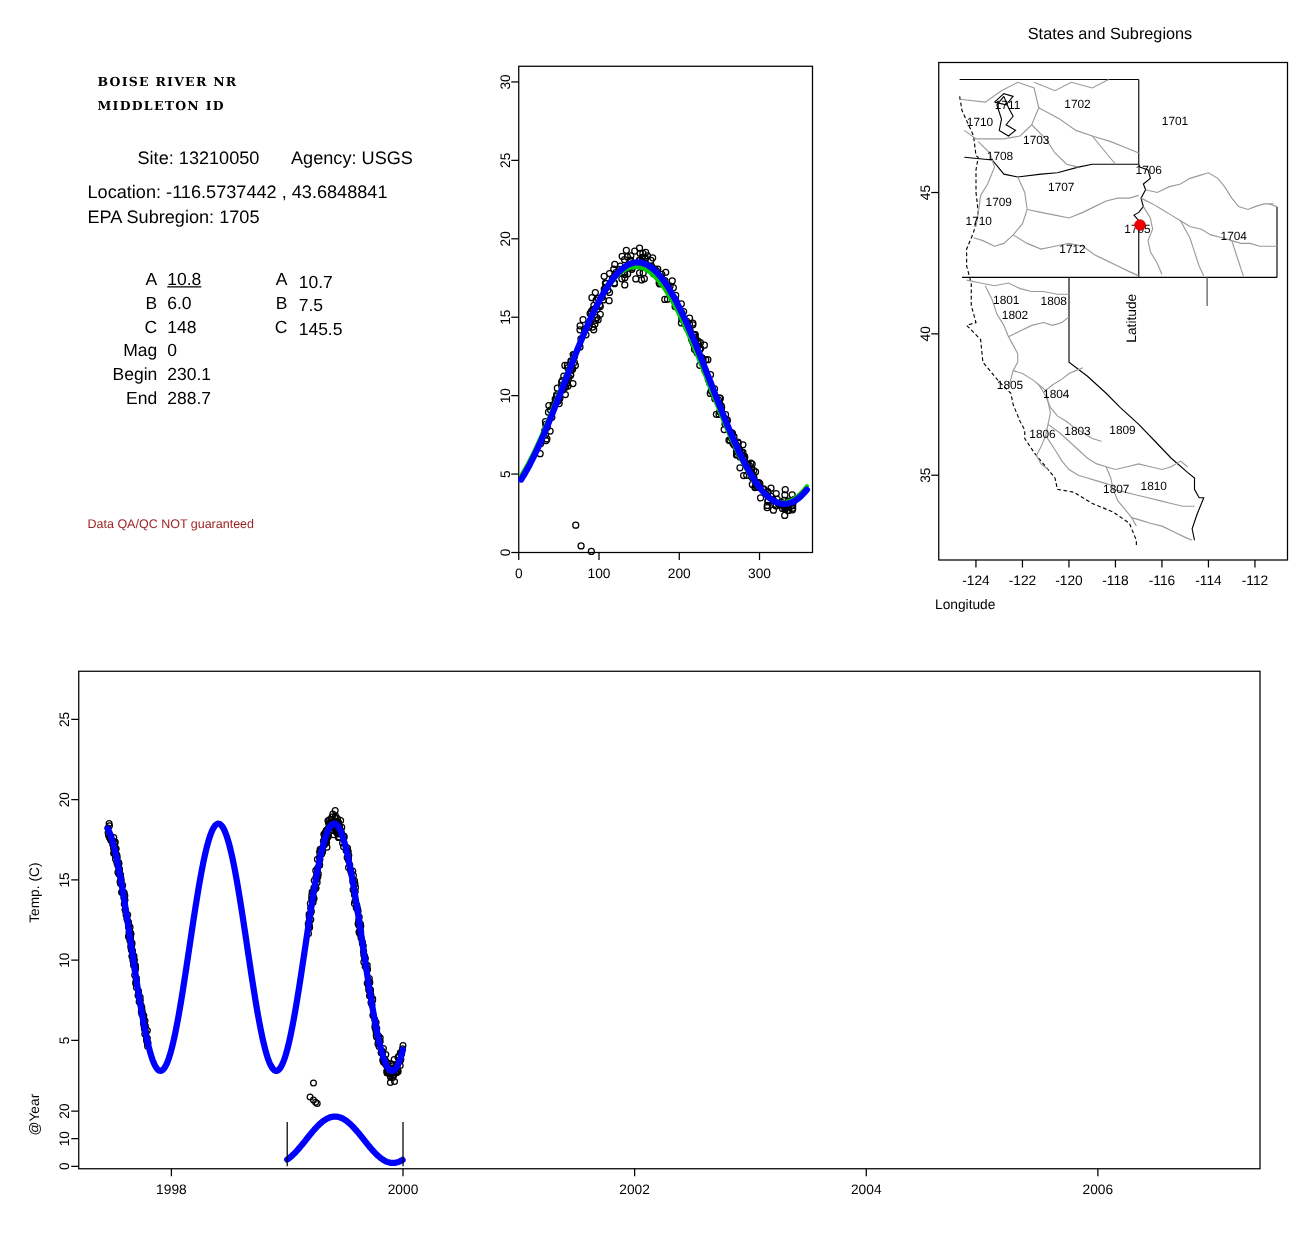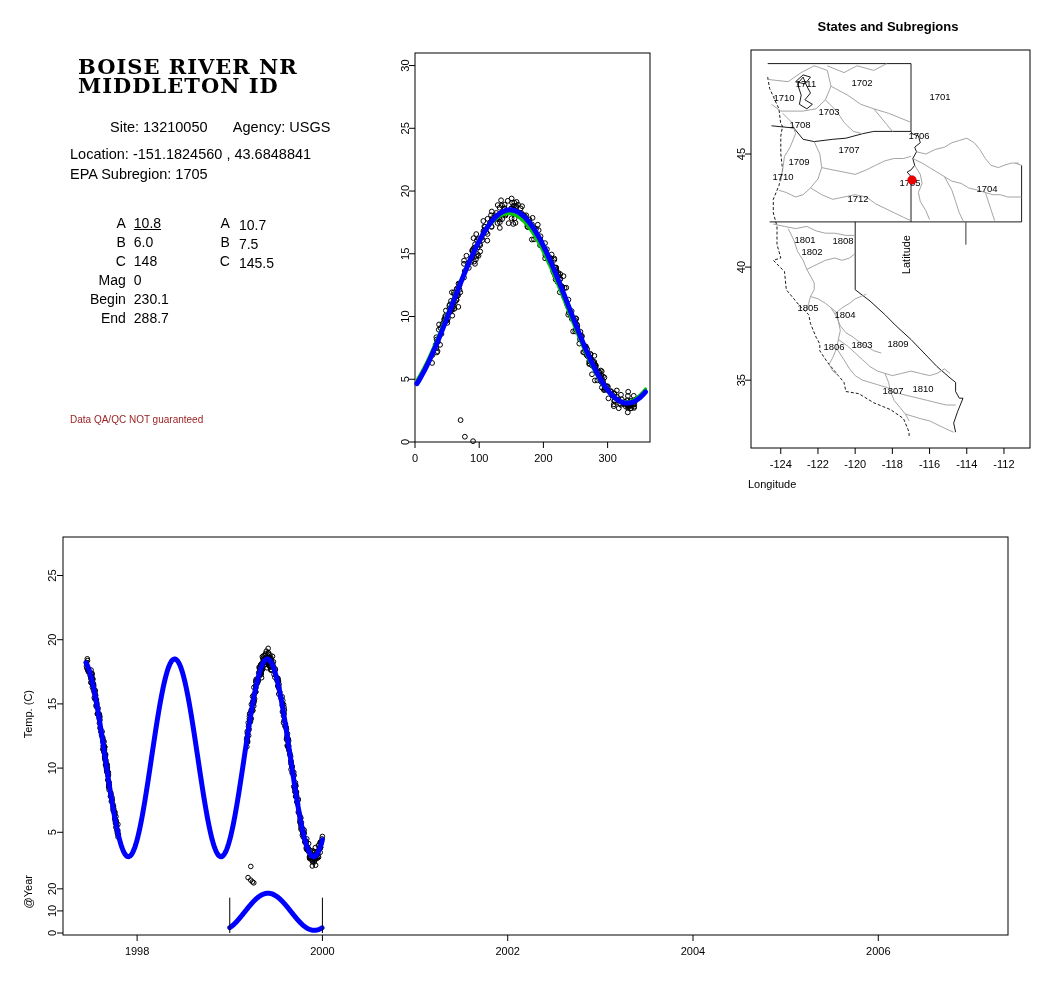--- a/index.html
+++ b/index.html
@@ -1,24 +1,24 @@
 <!DOCTYPE html>
 <html><head>
 <meta charset="utf-8">
 <style>
   html,body{margin:0;padding:0;background:#ffffff;}
   body{width:1038px;height:1001px;position:relative;
        font-family:"Liberation Sans", sans-serif;color:#000;}
   .abs{position:absolute;}
-  .mono-title{font-family:"DejaVu Serif", serif;font-weight:bold;font-size:21px;letter-spacing:1px;}
+  .mono-title{font-family:"DejaVu Serif", serif;font-weight:bold;font-size:10px;letter-spacing:1px;}
   .info{font-size:14.5px;}
   .tbl{font-size:14px;}
   .warn{font-size:10px;color:#9b2222;}
   .axtitle{font-size:11px;}
-  .maptitle{font-size:13px;font-weight:bold;}
+  .maptitle{font-size:13px;font-weight:normal;}
   .vert{writing-mode:vertical-rl;transform:rotate(180deg);}
   svg{display:block;overflow:visible;}
   .frame{fill:none;stroke:#000;stroke-width:1;}
   .tick{stroke:#000;stroke-width:1;}
   .pt{fill:none;stroke:#000;stroke-width:1;}
   .fitblue{fill:none;stroke:#0000ff;stroke-width:5;stroke-linecap:round;}
   .fitgreen{fill:none;stroke:#00cc00;stroke-width:3.2;stroke-linecap:round;}
   .stateline{fill:none;stroke:#000;stroke-width:0.9;}
   .subline{fill:none;stroke:#9a9a9a;stroke-width:0.9;}
   .coast{fill:none;stroke:#000;stroke-width:0.9;stroke-dasharray:3 2;}
@@ -32,21 +32,21 @@
   <div>BOISE RIVER NR</div>
   <div>MIDDLETON ID</div>
 </div>
 
 <div class="abs info" style="left:70px;top:119px;margin-left:40px;">
   <span>Site: 13210050</span>
   <span style="display:inline-block;width:18px;"></span>
   <span>Agency: USGS</span>
 </div>
 
-<div class="abs info" style="left:70px;top:146px;">Location: -151.1824560 , 43.6848841</div>
+<div class="abs info" style="left:70px;top:146px;">Location: -116.5737442 , 43.6848841</div>
 <div class="abs info" style="left:70px;top:166px;">EPA Subregion: 1705</div>
 
 <table class="abs tbl" style="left:90px;top:215px;border-collapse:collapse;">
   <tbody>
     <tr>
       <td style="text-align:right;padding:0 8px 3px 0;">A</td>
       <td style="width:78px;padding:0 8px 3px 0;text-decoration:underline;">10.8</td>
       <td style="text-align:right;padding:0 8px 3px 0;">A</td>
       <td>10.7</td>
     </tr>

